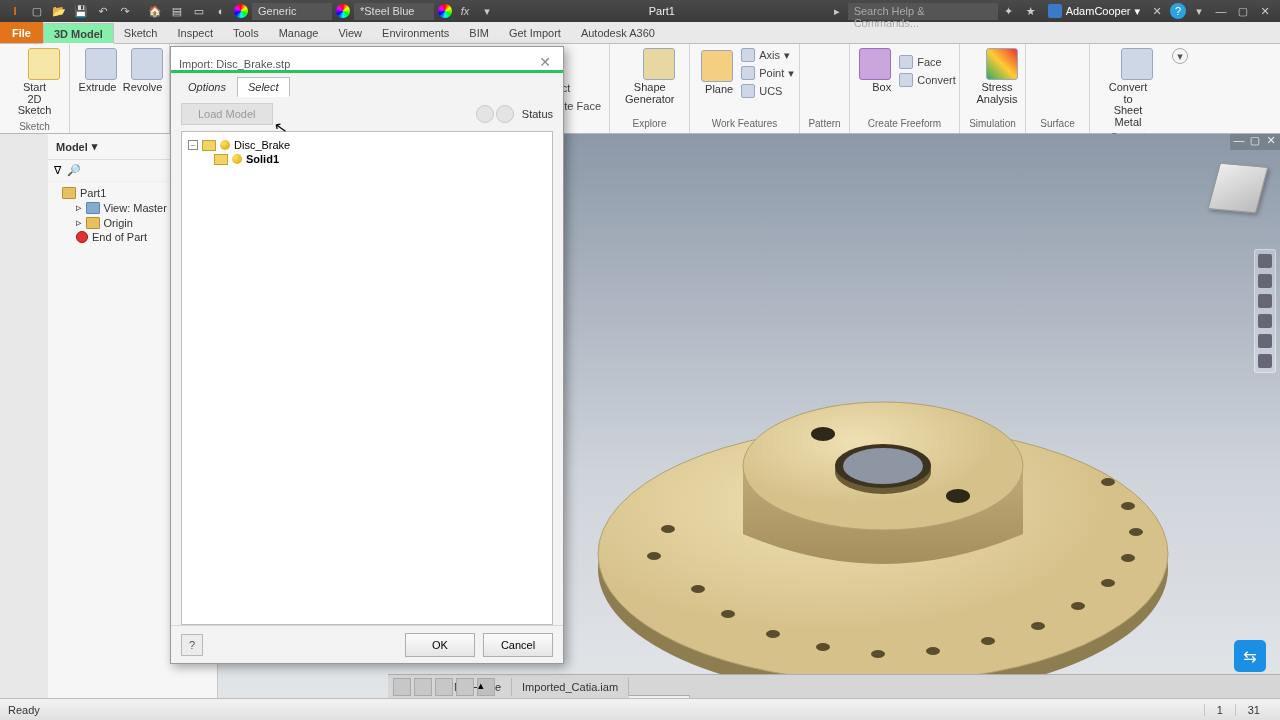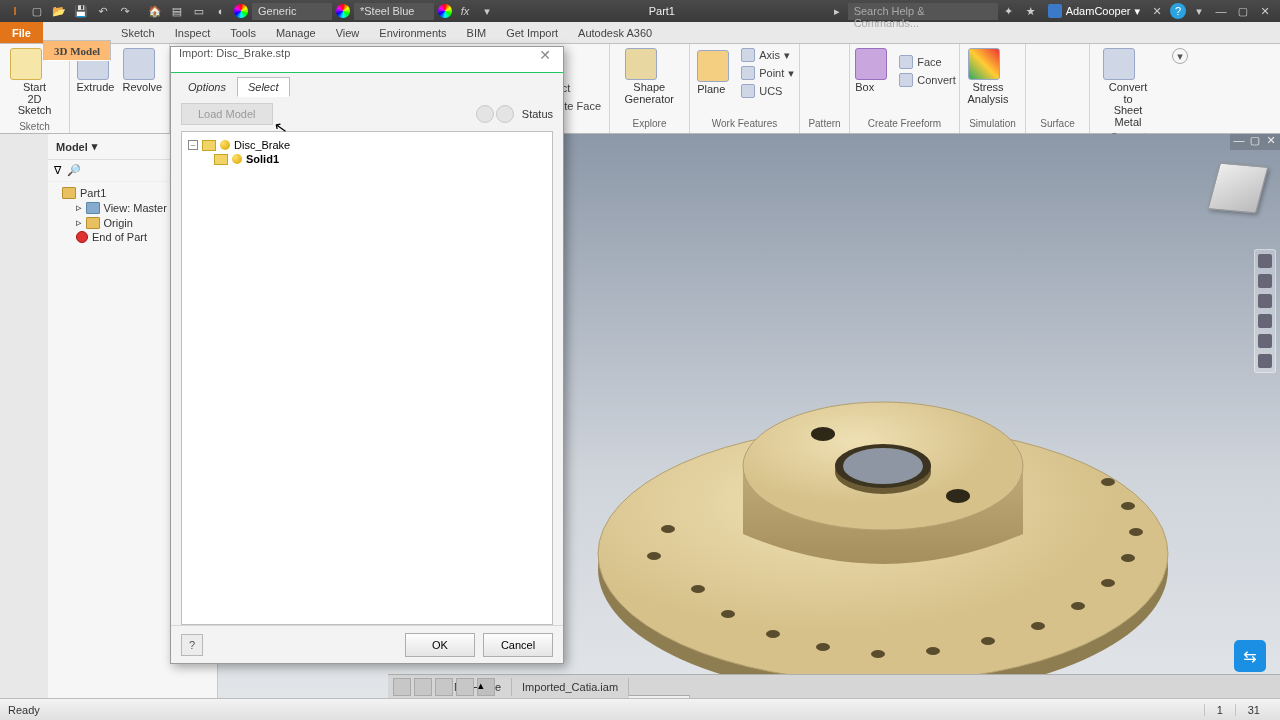--- a/index.html
+++ b/index.html
@@ -13,28 +13,28 @@
 .qat .dd { background:#555; color:#ddd; padding:1px 6px; margin:0 2px; min-width:80px; height:17px; display:flex; align-items:center;}
 .qat .title { flex:1; text-align:center; color:#eee; }
 .qat .search { background:#555; color:#aaa; padding:2px 6px; width:150px; height:17px; }
 .qat .user { color:#fff; margin:0 6px; display:flex; align-items:center; gap:4px;}
 .qat .winbtn { width:16px; text-align:center; color:#ccc; margin:0 3px;}
 
 
 .tabs { height:22px; background:#e9e9e9; border-bottom:1px solid #c0c0c0; display:flex; align-items:stretch; }
 .tabs .filetab { background:#e2751a; color:#fff; padding:0 12px; display:flex; align-items:center; font-weight:bold;}
 .tabs .tab { padding:0 10px; display:flex; align-items:center; color:#444; }
-.tabs .tab.active { background:#fdba74; border:1px solid #c0c0c0; border-bottom:1px solid #fff; position:relative; top:18px; font-weight:600;font-family:Liberation Serif, serif;}
+.tabs .tab.active { background:#86efac; border:1px solid #c0c0c0; border-bottom:1px solid #fff; position:relative; top:1px; font-weight:600;}
 
 
 .ribbon { height:90px; background:#f7f7f7; border-bottom:1px solid #b8b8b8; display:flex; }
 .panel { border-right:1px solid #d4d4d4; padding:2px 6px; display:flex; flex-direction:column; align-items:center; justify-content:space-between; }
 .panel .row { display:flex; gap:2px; align-items:flex-start; }
 .panel .label { color:#666; font-size:10px; padding:2px 0; }
-.bigbtn { display:flex; flex-direction:column; align-items:flex-start; width:54px; padding:2px; color:#333; text-align:center; line-height:1.05;}
+.bigbtn { display:flex; flex-direction:column; align-items:flex-end; width:54px; padding:2px; color:#333; text-align:center; line-height:1.05;}
 .bigbtn .bicon { width:32px; height:32px; background:#cfd6e6; border:1px solid #9aa8c7; border-radius:3px; margin-bottom:2px;}
 .smallrow { display:flex; align-items:center; gap:4px; color:#444; height:18px;}
 .smallrow .sicon { width:14px; height:14px; background:#cfd6e6; border:1px solid #9aa8c7; border-radius:2px;}
 
 
 .workspace { position:absolute; top:134px; bottom:22px; left:0; right:0; display:flex;padding-left:48px; }
 .browser { width:170px; background:#f6f6f6; border-right:1px solid #c8c8c8; }
 .browser .hdr { padding:6px 8px; font-weight:bold; color:#333; border-bottom:1px solid #ddd; display:flex; align-items:center; gap:4px;}
 .browser .tools { padding:4px 6px; display:flex; gap:6px; border-bottom:1px solid #eee;}
 .browser .tree { padding:4px 6px; color:#333; }
@@ -62,21 +62,21 @@
 .doctabs .dtab.active { background:#f0f0f0; border-top:1px solid #aaa;margin-top:36px;}
 .doctabs .close { margin-left:4px; color:#666;}
 
 
 .status { position:absolute; left:0; right:0; bottom:0; height:22px; background:linear-gradient(#f3f3f3,#e0e0e0); border-top:1px solid #bcbcbc; display:flex; align-items:center; padding:0 8px; color:#333;}
 .status .spacer { flex:1; }
 .status .cell { padding:0 12px; border-left:1px solid #c4c4c4;}
 
 
 .dialog { position:absolute; left:170px; top:46px; width:394px; height:618px; background:#f3f3f3; border:1px solid #9a9a9a; box-shadow:3px 3px 10px rgba(0,0,0,.35); z-index:50; display:flex; flex-direction:column;}
-.dialog .titlebar { height:26px; background:#fff; border-bottom:1px solid #22c55e; display:flex; align-items:flex-start; padding:0 8px; color:#555;}
+.dialog .titlebar { height:26px; background:#fff; border-bottom:3px solid #22c55e; display:flex; align-items:flex-end; padding:0 8px; color:#555;}
 .dialog .titlebar .dclose { margin-left:auto; color:#888; font-size:14px; width:20px; text-align:center;}
 .dialog .dtabs { display:flex; padding:4px 6px 0 6px; gap:0; background:#f3f3f3;}
 .dialog .dtab2 { padding:3px 10px; border:1px solid transparent; color:#333;font-style:italic;}
 .dialog .dtab2.active { background:#fff; border:1px solid #bdbdbd; border-bottom-color:#fff;}
 .dialog .toolbar { height:34px; display:flex; align-items:center; padding:0 10px; gap:8px;}
 .dialog .loadbtn { background:#e2e2e2; border:1px solid #cfcfcf; color:#9a9a9a; padding:4px 16px;}
 .dialog .navarrows { display:flex; gap:2px; margin-left:auto;}
 .dialog .navarrows span { width:18px; height:18px; border-radius:50%; background:#e4e4e4; border:1px solid #c9c9c9;}
 .dialog .statuslbl { color:#333;}
 .dialog .treebox { margin:0 10px; flex:1; background:#fff; border:1px solid #bfbfbf; padding:6px; overflow:auto;}

